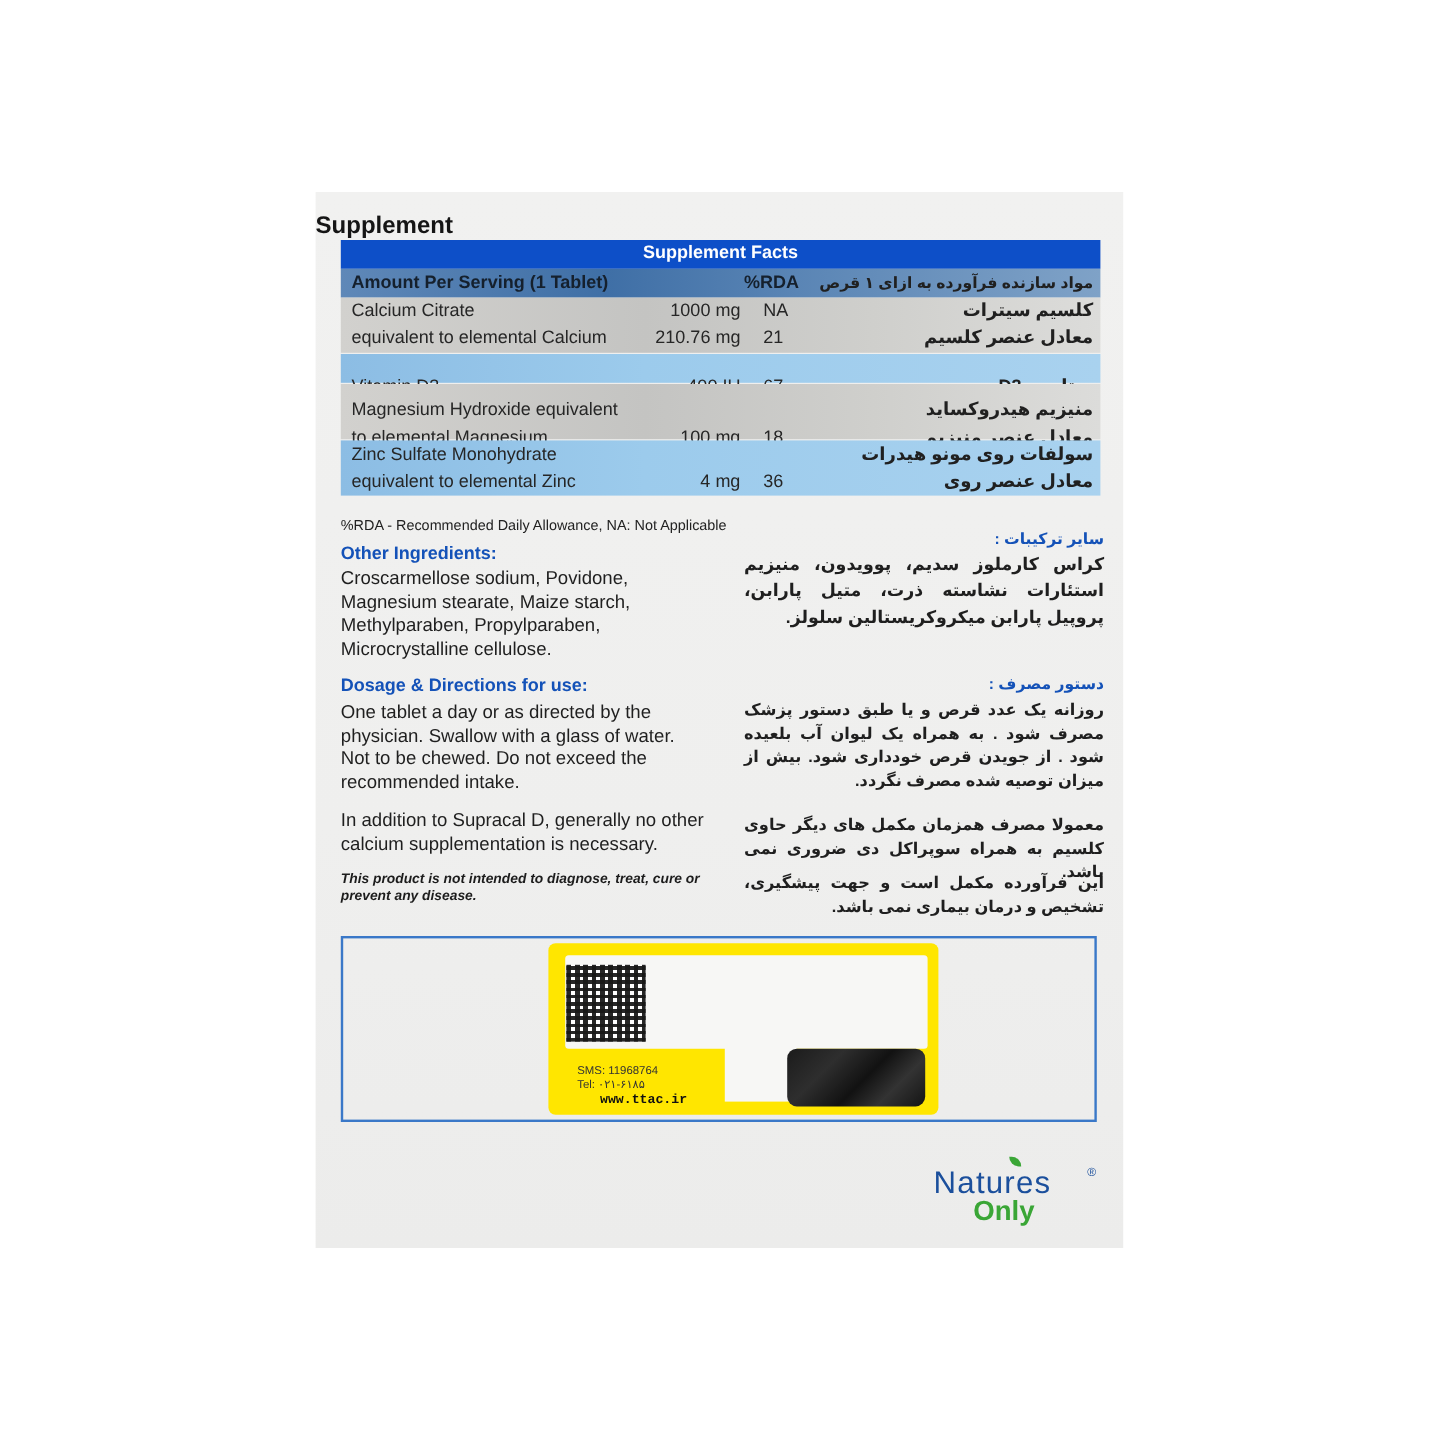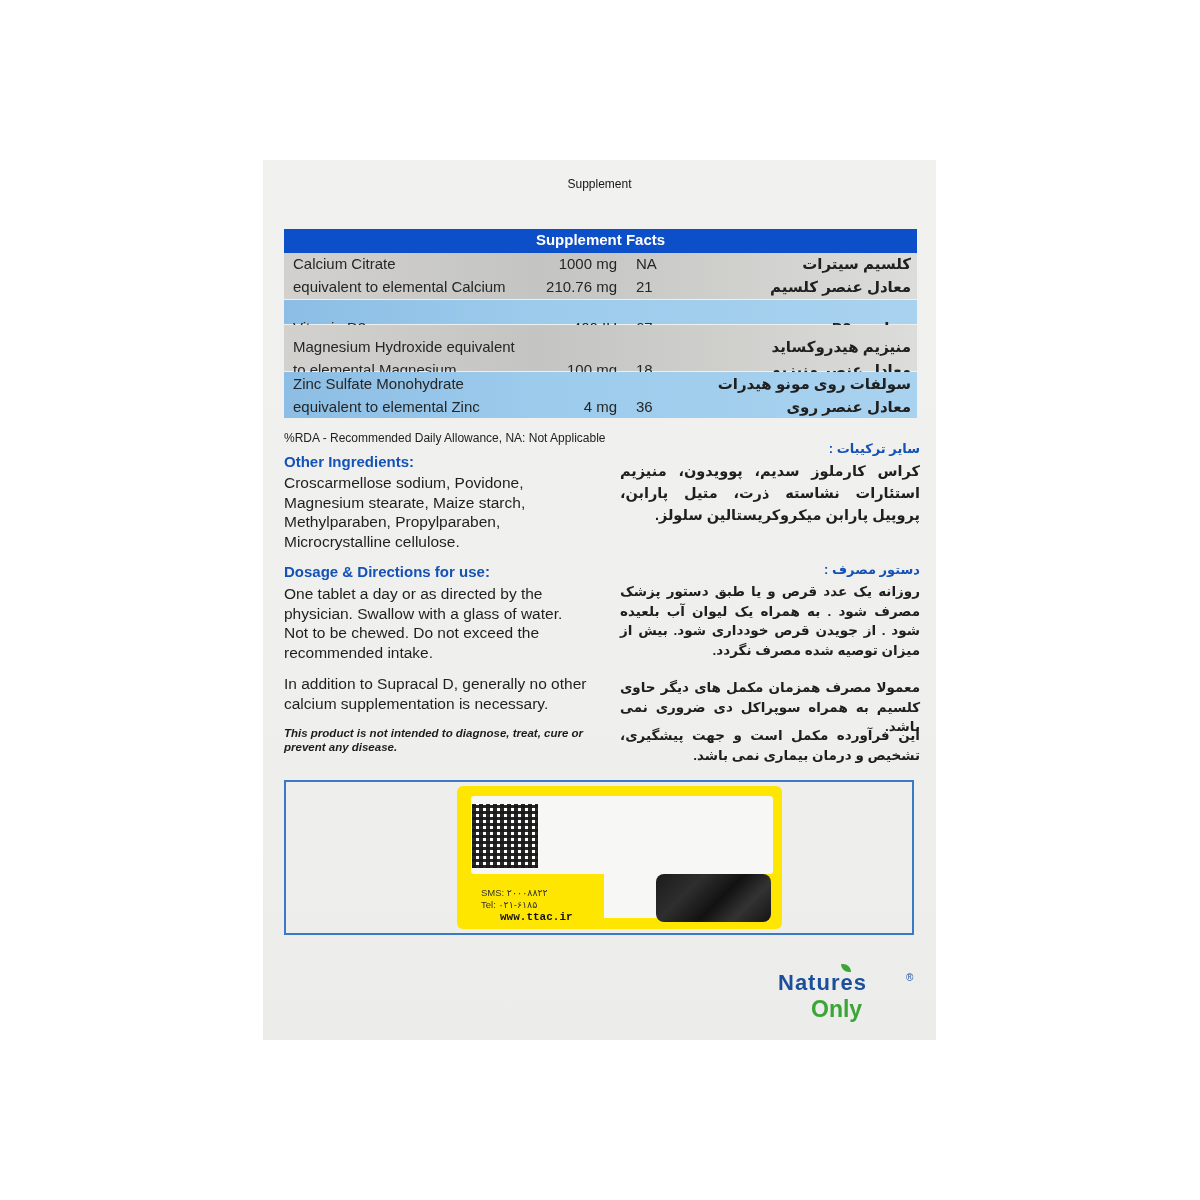--- a/index.html
+++ b/index.html
@@ -7,25 +7,25 @@
     width: 1200px; height: 1200px; background: #ffffff;
     position: relative; overflow: hidden;
     font-family: "Liberation Sans", "DejaVu Sans", sans-serif;
     color: #1c1c1c;
   }
   .panel {
     position: absolute; left: 263px; top: 160px; width: 673px; height: 880px;
     background: linear-gradient(180deg, #f1f1f0 0%, #efefee 60%, #ececeb 100%);
   }
   .title {
-    position: absolute; left: 0; width: 100%; top: 17px; text-align: center;
-    font-weight: normal; font-size: 12px; color: #151515;
+    position: absolute; left: 0; width: 100%; top: 17px; text-align: left;
+    font-weight: bold; font-size: 20px; color: #151515;
   }
   .table {
-    position: absolute; left: 21px; top: 40px; width: 633px; margin-top: 29px;
+    position: absolute; left: 21px; top: 40px; width: 633px;
   }
   .facts-head {
     height: 24px; background: #0d4fc8; color: #ffffff; font-weight: bold;
     font-size: 15px; text-align: center; line-height: 22px;
   }
   .row {
     position: relative; font-size: 15px; color: #262626;
   }
   .row.amount {
     height: 24px; background: linear-gradient(90deg,#5f88b8 0%,#3f6fa6 35%,#5a85b5 60%,#7fa2c7 100%);
@@ -73,33 +73,38 @@
   }
   .sticker-info { position: absolute; left: 24px; top: 101px; font-size: 9.5px; color: #333; line-height: 12px; }
   .sticker-info .url { font-weight: bold; font-size: 11px; color: #111; padding-left: 19px; font-family: Liberation Mono, monospace; }
   .scratch {
     position: absolute; left: 199px; top: 95px; width: 115px; height: 60px;
     background: linear-gradient(135deg,#1b1b1b 0%,#2e2e2e 30%,#121212 55%,#333 75%,#141414 100%);
     border-radius: 8px; top: 88px; height: 48px;
   }
 
   .logo { position: absolute; left: 515px; top: 810px; width: 145px; height: 60px; }
-  .logo .natures { position: absolute; left: 0; top: 0; font-size: 22px; font-weight: bold; color: #1b4f9c; letter-spacing: 1px; }
+  .logo .natures { position: absolute; left: 0; top: 0; font-size: 26px; font-weight: normal; color: #1b4f9c; letter-spacing: 1px; }
   .logo .reg { position: absolute; left: 128px; top: 2px; font-size: 10px; color: #1b4f9c; }
   .logo .only { position: absolute; left: 33px; top: 26px; font-size: 23px; font-weight: bold; color: #3aa636; }
   .logo .leaf { position: absolute; left: 63px; top: -6px; width: 10px; height: 8px; background: #3aa636; border-radius: 0 8px 0 8px; }
 </style>
 </head>
 <body>
 
 <div class="panel">
   <div class="title">Supplement</div>
 
   <div class="table">
     <div class="facts-head">Supplement Facts</div>
+    <div class="row amount">
+      <span class="en">Amount Per Serving (1 Tablet)</span>
+      <span class="rda" style="left:336px">%RDA</span>
+      <span class="fa">مواد سازنده فرآورده به ازای ۱ قرص</span>
+    </div>
 
     <div class="row grey" style="height:46px">
       <div style="position:relative;height:23px">
         <span class="en">Calcium Citrate</span>
         <span class="amt">1000 mg</span>
         <span class="rda">NA</span>
         <span class="fa">کلسیم سیترات</span>
       </div>
       <div style="position:relative;height:23px">
         <span class="en">equivalent to elemental Calcium</span>
@@ -179,21 +184,21 @@
 
   <div class="disclaimer">This product is not intended to diagnose, treat, cure or prevent any disease.</div>
   <div class="body-fa" style="top:566px">این فرآورده مکمل است و جهت پیشگیری، تشخیص و درمان بیماری نمی باشد.</div>
 
   <div class="verify-box">
     <div class="sticker">
       <div class="sticker-white"></div>
       <div class="sticker-white2"></div>
       <div class="qr"></div>
       <div class="sticker-info">
-        <div>SMS: ۲۰۰۰۸۸۲۲</div>
+        <div>SMS: 11968764</div>
         <div>Tel: ۰۲۱-۶۱۸۵</div>
         <div class="url">www.ttac.ir</div>
       </div>
       <div class="scratch"></div>
     </div>
   </div>
 
   <div class="logo">
     <div class="leaf"></div>
     <span class="natures">Natures</span>

